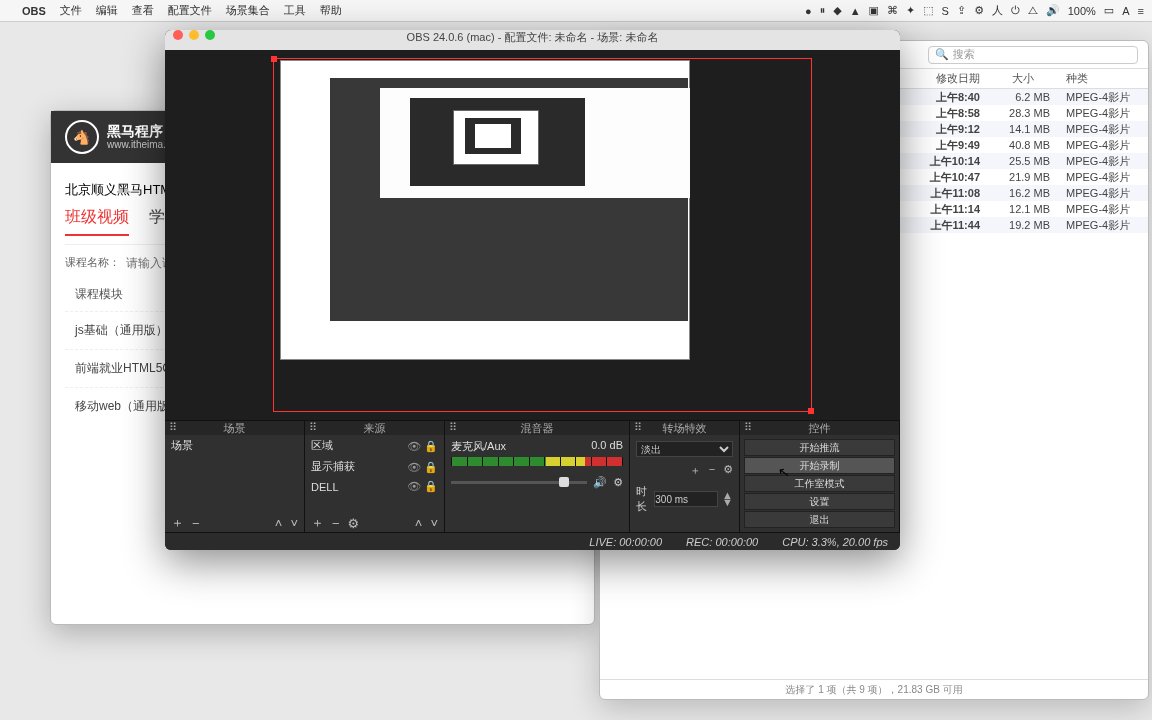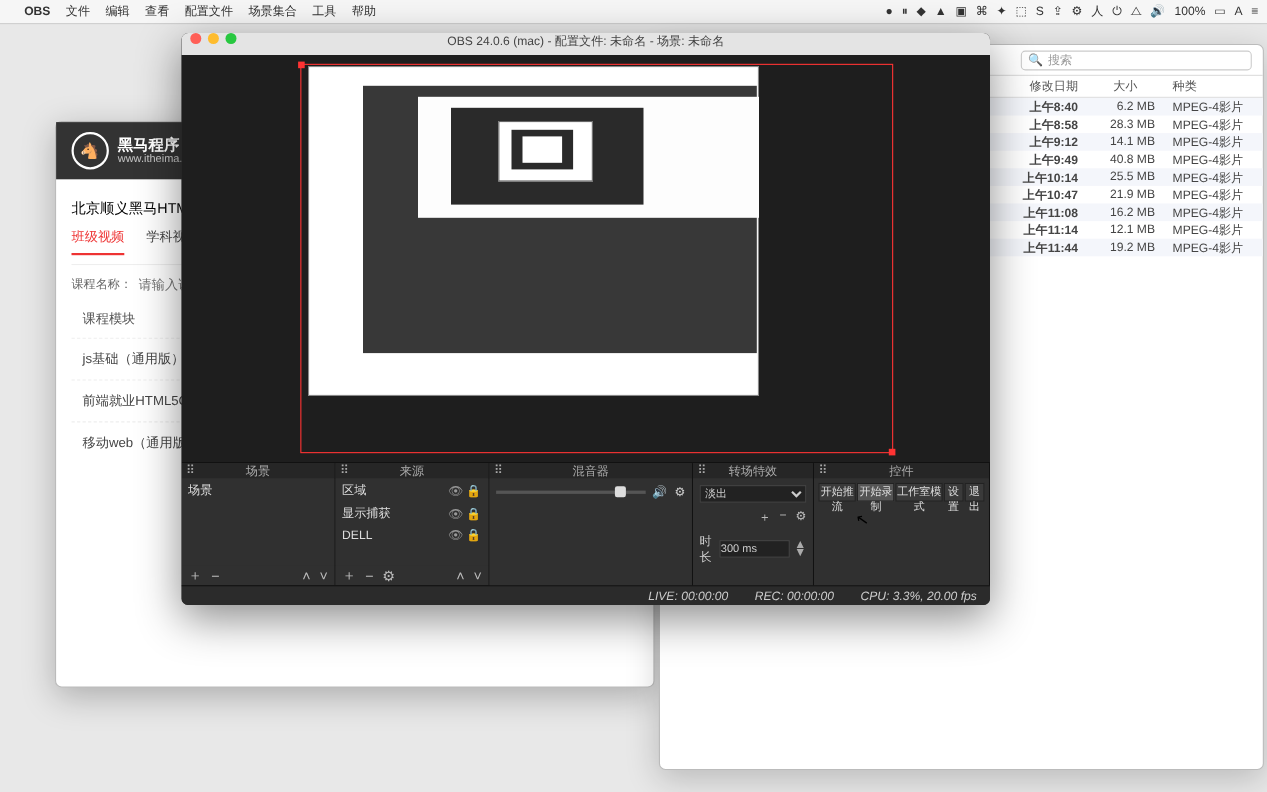--- a/index.html
+++ b/index.html
@@ -13,21 +13,21 @@
 
 .browser-win{position:absolute;left:50px;top:110px;width:545px;height:515px;background:#fff;border:1px solid #bbb;border-radius:6px;box-shadow:0 8px 30px rgba(0,0,0,.25);}
 .browser-header{height:52px;background:#333;display:flex;align-items:center;padding:0 14px;gap:8px;color:#fff;}
 .browser-header .logo{width:34px;height:34px;border:2px solid #fff;border-radius:50%;display:flex;align-items:center;justify-content:center;font-size:14px;font-weight:bold;}
 .browser-header .brand-text{display:flex;flex-direction:column;line-height:1.2;}
 .browser-header .brand-text .cn{font-size:14px;font-weight:bold;}
 .browser-header .brand-text .en{font-size:10px;opacity:.7;}
 .browser-body{padding:10px 14px;}
 .course-title{font-size:13px;margin:8px 0;}
 .tab-row{display:flex;gap:20px;border-bottom:1px solid #eee;padding-bottom:8px;margin-bottom:10px;}
-.tab-row .tab{font-size:12px;color:#444;padding-bottom:6px;cursor:pointer;}
+.tab-row .tab{font-size:16px;color:#444;padding-bottom:6px;cursor:pointer;}
 .tab-row .tab.active{color:#e33;border-bottom:2px solid #e33;}
 .course-search{display:flex;align-items:center;gap:6px;font-size:12px;color:#666;margin-bottom:8px;}
 .course-search input{border:none;outline:none;font-size:12px;color:#999;width:120px;}
 .course-section{font-size:12px;color:#555;padding:8px 10px;}
 .course-list{list-style:none;}
 .course-list li{padding:10px 10px;font-size:12px;color:#444;border-top:1px dashed #eee;cursor:pointer;}
 
 
 .finder-win{position:absolute;right:3px;top:40px;width:550px;height:660px;background:#fff;border:1px solid #bbb;border-radius:6px;box-shadow:0 8px 30px rgba(0,0,0,.2);}
 .finder-head{height:28px;border-bottom:1px solid #ddd;display:flex;align-items:center;padding:0 10px;gap:8px;}
@@ -89,21 +89,21 @@
 .meter{height:9px;margin-top:3px;background:linear-gradient(90deg,#2e8b2e 0%,#2e8b2e 55%,#d8d030 55%,#d8d030 78%,#d03030 78%,#d03030 100%);position:relative;}
 .meter .ticks{position:absolute;inset:0;display:flex;justify-content:space-between;}
 .meter .ticks span{width:1px;background:#111;}
 .slider-row{display:flex;align-items:center;gap:6px;margin-top:6px;padding:0 6px;}
 .slider-row .track{flex:1;height:3px;background:#555;position:relative;}
 .slider-row .track .thumb{position:absolute;right:18px;top:-4px;width:10px;height:10px;background:#ddd;border-radius:2px;}
 .trans-body{padding:6px;color:#ccc;}
 .trans-body select,.trans-body input{width:100%;background:#222;border:1px solid #444;color:#ccc;font-size:10px;height:16px;}
 .trans-body .row{display:flex;align-items:center;gap:4px;margin-top:6px;}
 .trans-btns{display:flex;justify-content:flex-end;gap:8px;margin-top:6px;color:#bbb;}
-.ctrl-body{padding:4px;display:flex;flex-direction:row;gap:1px;}
+.ctrl-body{padding:4px;display:flex;flex-direction:column;gap:1px;}
 .ctrl-body button{background:#3a3a3a;border:1px solid #222;color:#ddd;height:17px;font-size:10px;cursor:pointer;}
 .ctrl-body button.hover{background:#555;}
 .obs-statusbar{height:18px;background:#2b2b2b;color:#ccc;display:flex;align-items:center;gap:24px;font-size:10px;padding:0 12px;justify-content:flex-end;border-top:1px solid #111;font-style:italic;}
 .cursor{position:absolute;left:778px;top:464px;font-size:14px;color:#000;pointer-events:none;transform:rotate(-10deg);}
 </style>
 </head>
 <body>
 
 <div class="menubar">
   <span class="apple"></span>
@@ -227,20 +227,21 @@
         <div class="fr-size">12.1 MB</div>
         <div class="fr-kind">MPEG-4影片</div>
       </div>
       <div class="finder-row">
         <div class="fr-name"></div>
         <div class="fr-date">上午11:44</div>
         <div class="fr-size">19.2 MB</div>
         <div class="fr-kind">MPEG-4影片</div>
       </div>
     </div>
+  <div class="finder-status">选择了 1 项（共 9 项），21.83 GB 可用</div>
 </div>
 
 <div class="obs-win">
   <div class="obs-title">
     <div class="traffic">
       <span class="tr-r"></span>
       <span class="tr-y"></span>
       <span class="tr-g"></span>
     </div>
     <div class="ttl">OBS 24.0.6 (mac) - 配置文件: 未命名 - 场景: 未命名</div>
@@ -299,20 +300,42 @@
         <span class="pfbtn">−</span>
         <span class="pfbtn">⚙</span>
         <span style="flex:1"></span>
         <span class="pfbtn">˄</span>
         <span class="pfbtn">˅</span>
       </div>
     </div>
     <div class="panel p-mixer">
       <div class="ph"><span class="dots">⠿</span><span>混音器</span></div>
       <div class="pb">
+        <div class="mixer-row">
+          <div class="mh">
+            <span>麦克风/Aux</span>
+            <span>0.0 dB</span>
+          </div>
+          <div class="meter">
+            <div class="ticks">
+                <span></span>
+                <span></span>
+                <span></span>
+                <span></span>
+                <span></span>
+                <span></span>
+                <span></span>
+                <span></span>
+                <span></span>
+                <span></span>
+                <span></span>
+                <span></span>
+              </div>
+          </div>
+        </div>
         <div class="slider-row">
           <div class="track">
               <div class="thumb"></div>
             </div>
           <span>🔊</span>
           <span>⚙</span>
         </div>
       </div>
     </div>
     <div class="panel p-trans">

